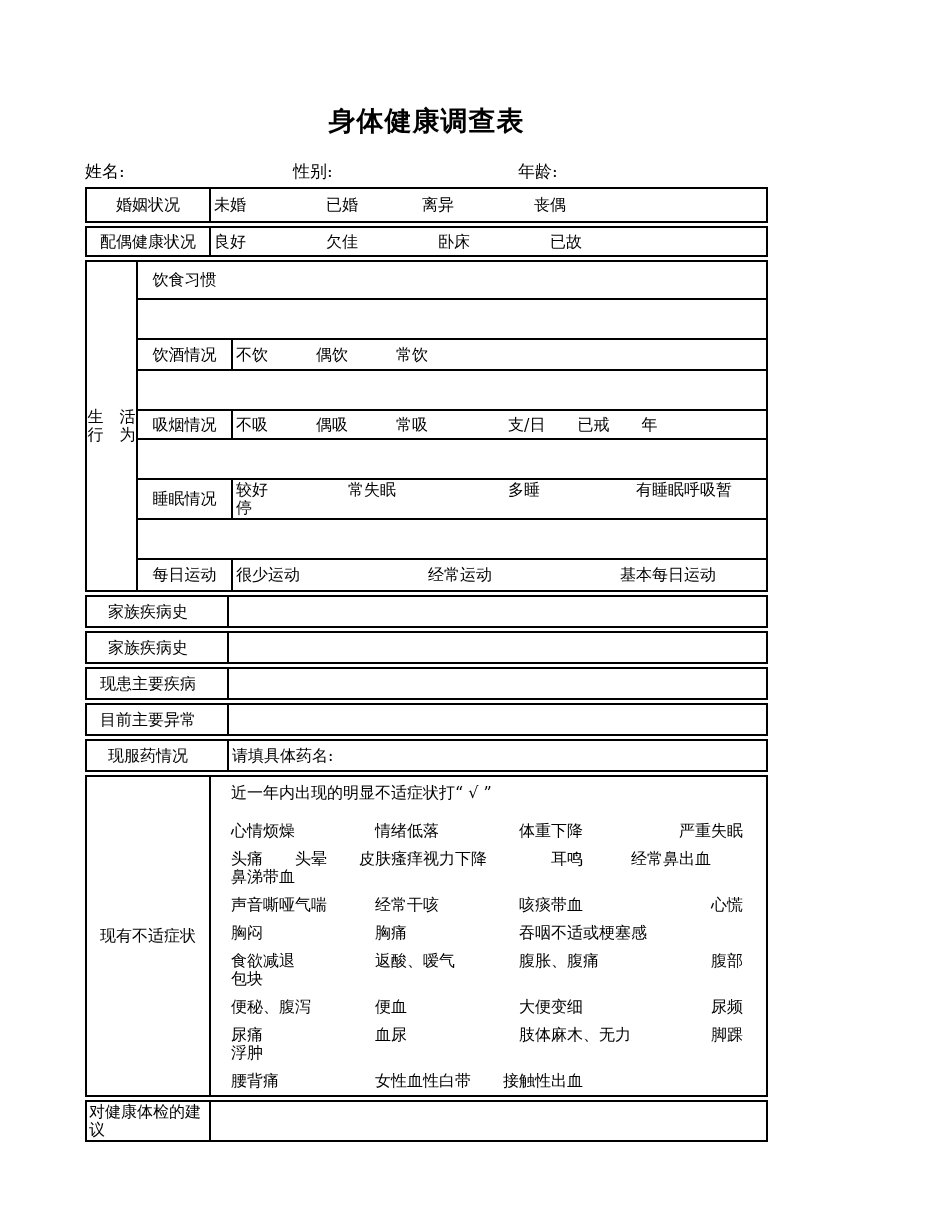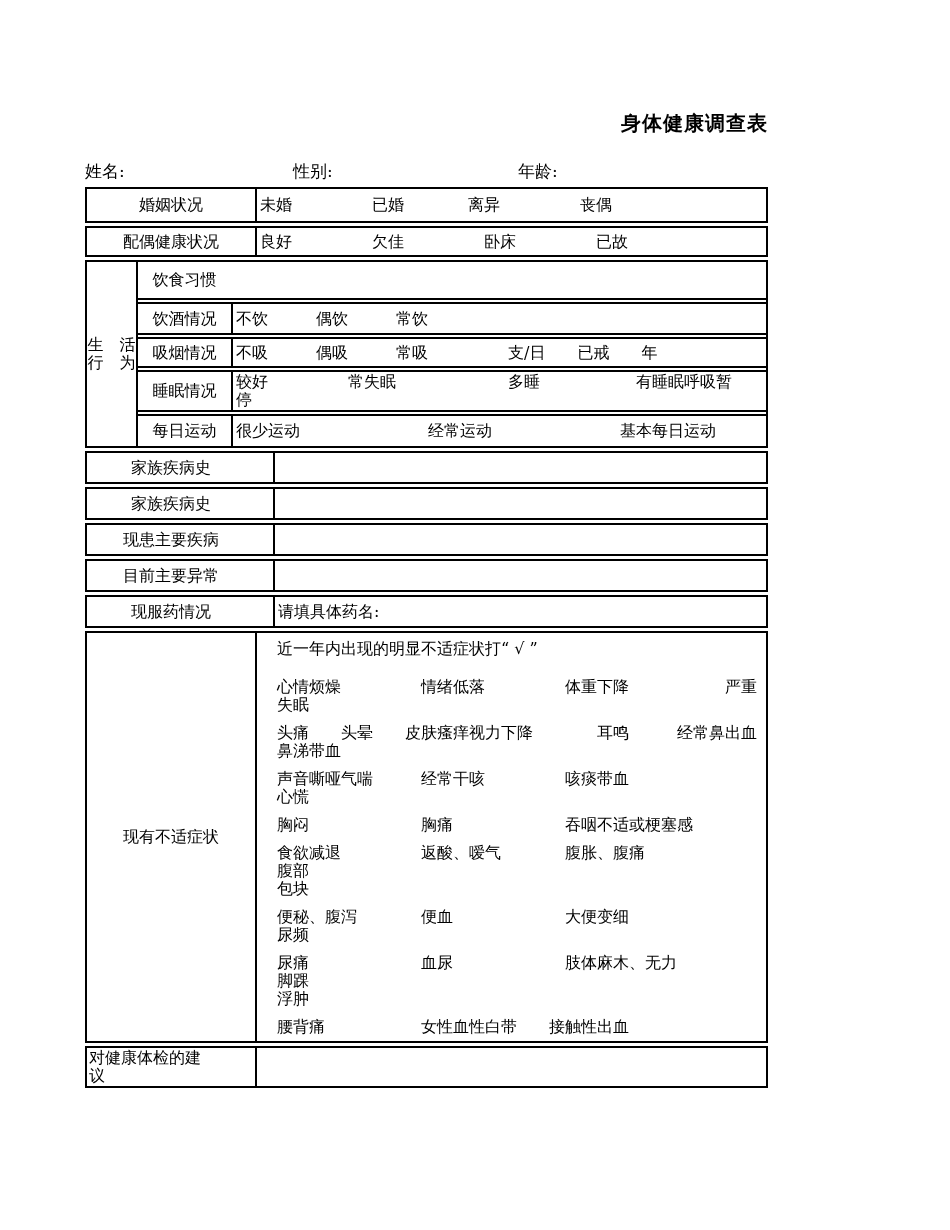--- a/index.html
+++ b/index.html
@@ -11,24 +11,24 @@
     overflow: hidden;
     position: relative;
   }
   .sheet {
     position: absolute;
     left: 85px; top: 0;
     width: 683px;
     padding-top: 108px;
   }
   .form-title {
-    text-align: right;
-    font-family: Liberation Sans, sans-serif;
+    text-align: center;
+    font-family: Liberation Mono, monospace;
     font-weight: bold;
-    font-size: 20px;
+    font-size: 27px;
     line-height: 30px;
     margin: 0 0 22px 0;
     letter-spacing: 1px;
   }
   .head-row {
     position: relative;
     height: 24px;
     margin-bottom: 3px;
     font-size: 17px;
     line-height: 22px;
@@ -42,21 +42,21 @@
     display: flex;
     border: 2px solid #000;
     margin-top: 3px;
     background: #fff;
     font-size: 16px;
     line-height: 18px;
     box-sizing: border-box;
   }
   .t-row:first-of-type { margin-top: 0; }
   .t-label {
-    width: 168px;
+    width: 122px;
     flex: none;
     display: flex;
     align-items: center;
     justify-content: center;
     text-align: center;
     padding: 2px 1px;
     box-sizing: border-box;
     white-space: pre-line;
   }
   .t-label.top-left {
@@ -79,21 +79,21 @@
     width: 51px;
     flex: none;
     border-right: 2px solid #000;
     display: flex;
     align-items: center;
     justify-content: center;
     text-align: center;
     white-space: pre-line;
     box-sizing: border-box;
   }
-  .life-rows { flex: 1; display: flex; flex-direction: column; }
+  .life-rows { flex: 1; display: flex; flex-direction: column; gap: 36px; }
   .life-subrow {
     display: flex;
     border-top: 2px solid #000;
     border-bottom: 2px solid #000;
     margin-bottom: 2px;
     box-sizing: border-box;
   }
   .life-subrow:first-child { border-top: 0; }
   .life-subrow:last-child { border-bottom: 0; margin-bottom: 0; }
   .sub-label {

